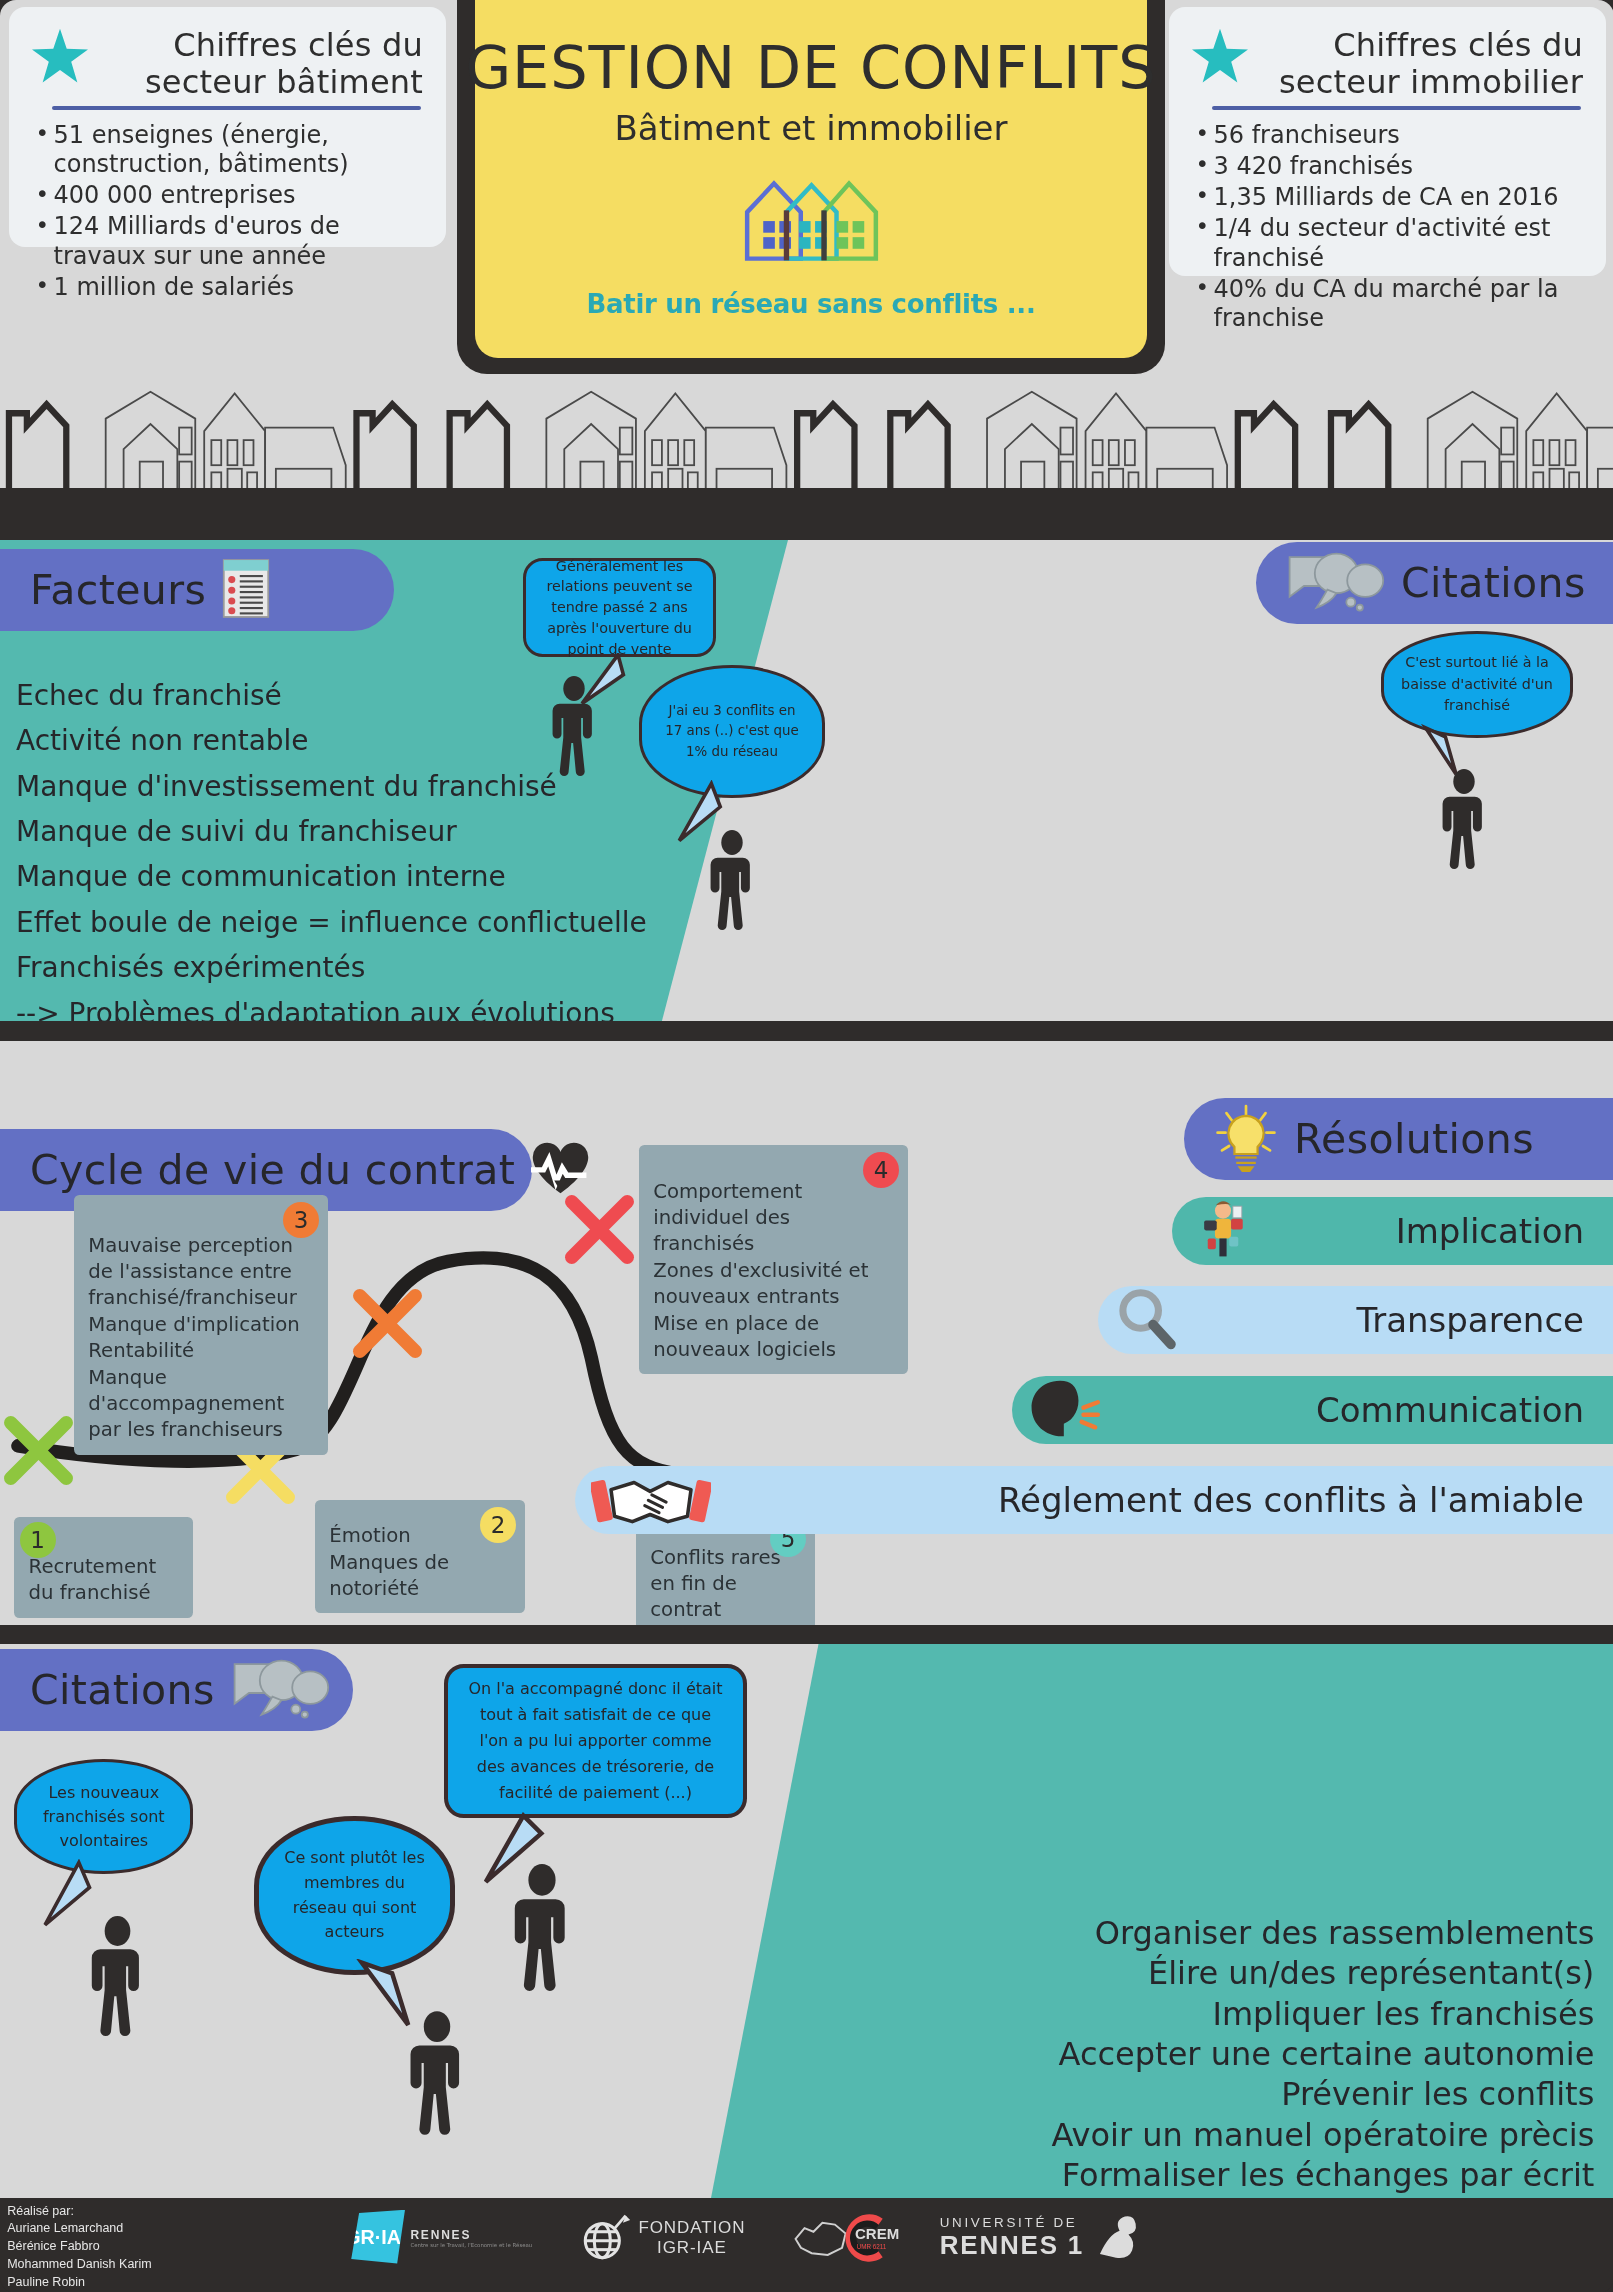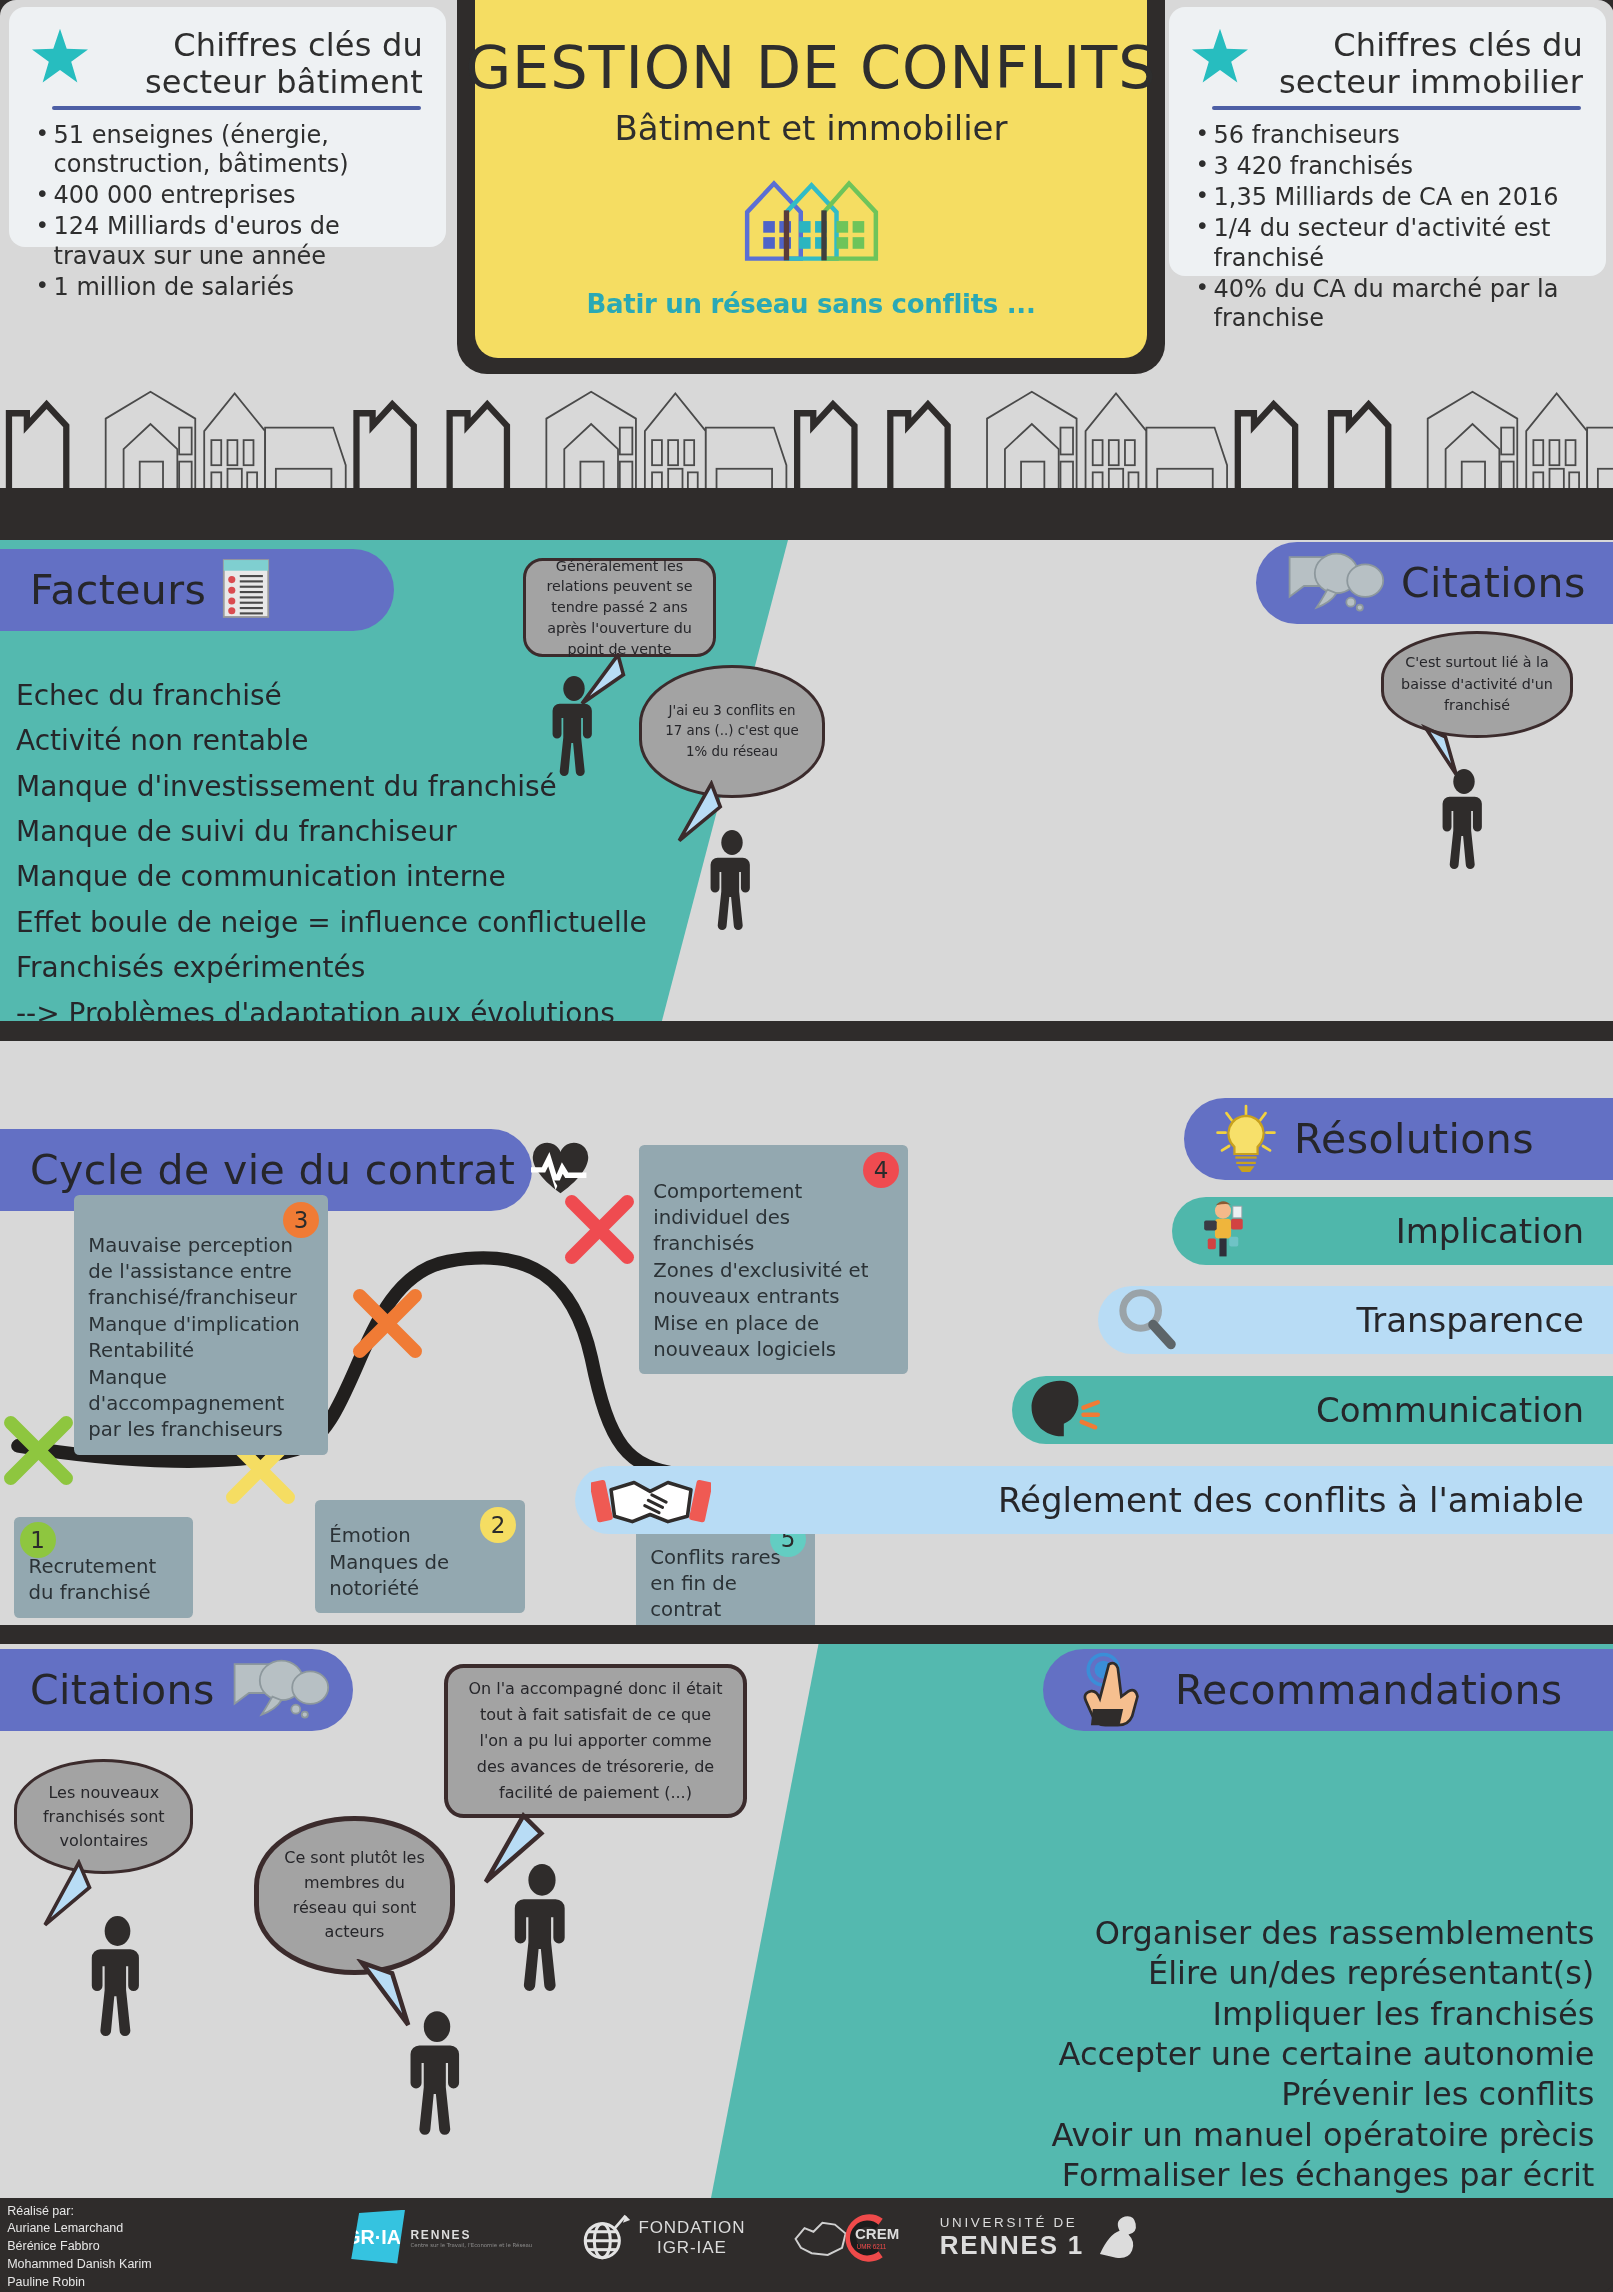--- a/index.html
+++ b/index.html
@@ -101,21 +101,21 @@
     clip-path: polygon(0 0, 100% 0, 84% 100%, 0 100%);
   }
   .facteurs-list {
     position:absolute; left:16px; top:133px; width:860px;
     font-size:28px; line-height:1.62; color:#26262a;
   }
   .facteurs-list div { white-space:nowrap; }
 
   
   .bubble {
-    position:absolute; background:#a3a3a3;
+    position:absolute; background:#0ea5e9;
     border:3.6px solid #3b2b2c; border-radius:19.7px;
     color:#26262a; display:flex; align-items:center; justify-content:center;
     text-align:center; padding:12.5px 16px;
   }
   .bubble.round { border-radius:50% / 44%; }
   .person { position:absolute; }
 
   
   .res-bar {
     position:absolute; right:0; height:68px; border-radius:34px 0 0 34px;
@@ -528,34 +528,20 @@
             <ellipse cx="56" cy="26" rx="24" ry="22"></ellipse>
             <path d="M46 44 q-8 14 -12 20 q16 -6 22 -16 z"></path>
             <ellipse cx="88" cy="34" rx="20" ry="18"></ellipse>
             <circle cx="72" cy="58" r="5"></circle>
               <circle cx="82" cy="64" r="3.4"></circle>
           </g>
         </svg>
       </span>
     </div>
 
-    <div class="pill right" style="top:5.4px; width:571px;">
-      <span>
-        <svg width="86" height="77" viewBox="0 0 96 86">
-          <g fill="none" stroke="#3a8ed8" stroke-width="4">
-            <circle cx="34" cy="22" r="8"></circle>
-              <circle cx="34" cy="22" r="17"></circle>
-          </g>
-          <circle cx="34" cy="22" r="7" fill="#3a8ed8"></circle>
-          <path d="M40 16 q7 -4 10 4 l4 32 l8 -6 q8 -4 10 6 l-6 22 q-4 10 -16 10 l-14 0 q-10 0 -14 -10 l-8 -18 q-3 -8 6 -10 q6 -1 10 8 z" fill="#f6bf8f" stroke="#2f2c2b" stroke-width="3"></path>
-          <path d="M22 66 l34 0 l-4 18 l-32 0 z" fill="#2f2c2b"></path>
-        </svg>
-      </span>
-      <span class="pill-label">Recommandations</span>
-    </div>
 
     <div class="bubble round" style="left:14.3px; top:115px; width:179px; height:115px; font-size:16px; line-height:1.5;">Les nouveaux franchisés sont volontaires</div>
     <svg style="position:absolute; left:34px; top:215px;" width="79" height="73" viewBox="0 0 88 82">
       <path d="M50 4 L12 74 L62 32 Z" fill="#b8dcf5" stroke="#3b2b2c" stroke-width="4"></path>
     </svg>
     <div class="person" style="left:86px; top:272px;">
       <svg width="63" height="120" viewBox="0 0 58 112" fill="#2f2c2b">
         <ellipse cx="29" cy="14" rx="12" ry="14"></ellipse>
         <path d="M17 31 h24 a8 8 0 0 1 8 8 v26 a5 5 0 0 1 -10 0 v-18 h-2 v22 l4 38 a5 5 0 0 1 -10 0 l-3 -32 h-2 l-3 32 a5 5 0 0 1 -10 0 l4 -38 v-22 h-2 v18 a5 5 0 0 1 -10 0 v-26 a8 8 0 0 1 8 -8 z"></path>
       </svg>

